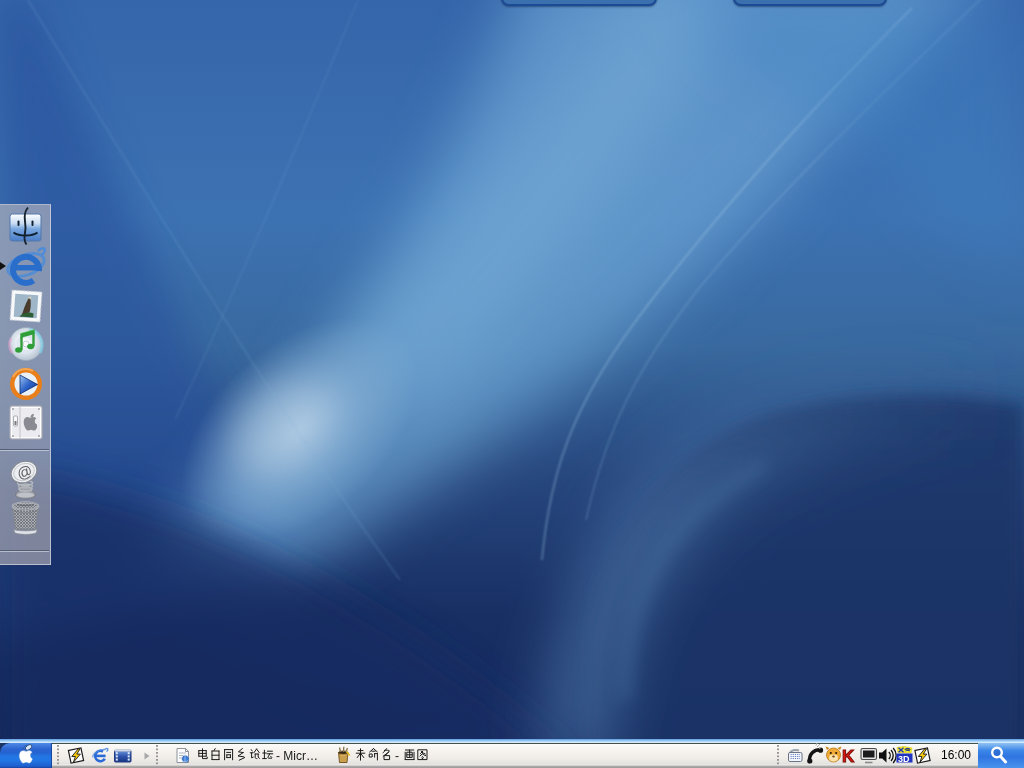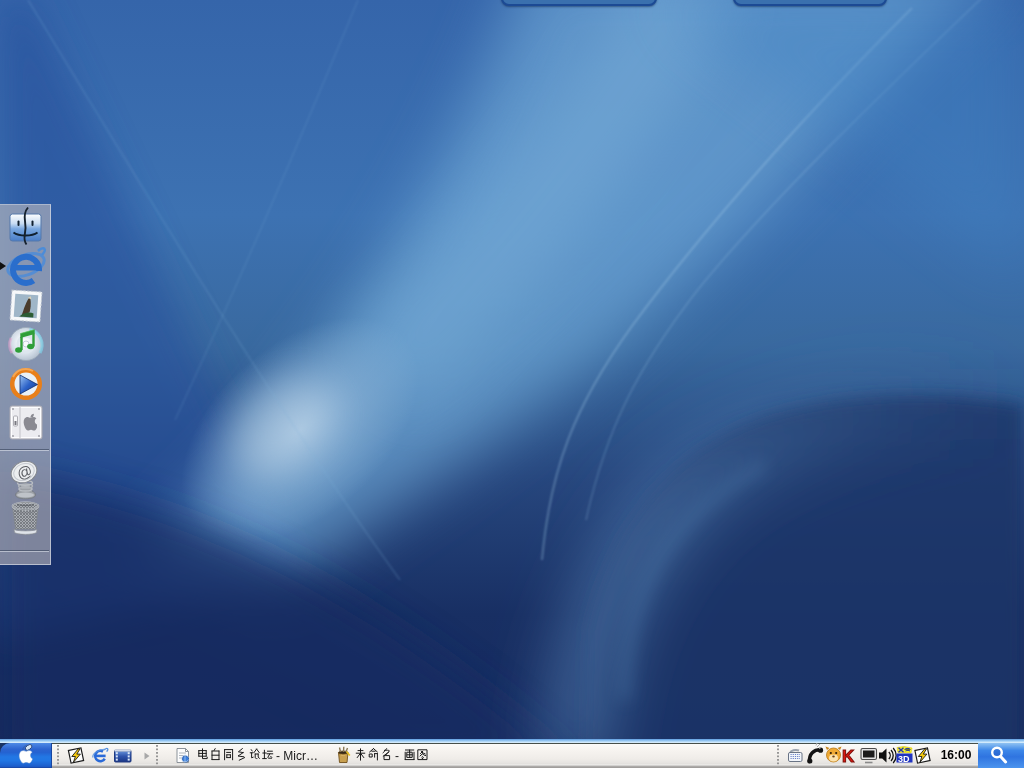--- a/index.html
+++ b/index.html
@@ -23,21 +23,21 @@
 background:linear-gradient(#fbfbf9 5px,#f6f3ef 12px,#efece8 20px,#e6e4e1 24px,#e1dfdc 25px,#f2f2f0 26px,#b2b0ae 27px,#9a9896 29px);}
 #tbhl{position:absolute;left:0;top:0;width:1024px;height:4px;
 background:linear-gradient(#5e9cdf 0%,#8cc0f0 35%,#b4daf8 65%,#e2f2fe 100%);}
 #tbdark{position:absolute;left:0;top:4px;width:1024px;height:1px;background:#46504b;}
 #startbtn{position:absolute;left:0;top:4px;width:51px;height:25px;
 background:linear-gradient(#4e8ae6 0%,#2c64d0 25%,#2463d2 38%,#2277e4 55%,#2176e4 70%,#1e64d2 88%,#1c58c4 96%,#183c90 100%);
 border-right:1px solid #1a47a0;border-radius:7px 0 0 0;}
 .qsep{position:absolute;top:6px;width:2px;height:21px;
 background-image:linear-gradient(#808080 1.5px,transparent 1.5px);background-size:1.5px 3.5px;background-repeat:repeat-y;opacity:.8;}
 #clock{position:absolute;left:938px;top:4px;width:36px;height:25px;color:#000;
-font-size:12px;line-height:25px;text-align:center;letter-spacing:0px;font-weight:bold;}
+font-size:12px;line-height:25px;text-align:center;letter-spacing:0px;}
 #searchbtn{position:absolute;left:978px;top:4px;width:46px;height:25px;
 background:linear-gradient(#8fc2f2 0%,#3c86e8 30%,#2f74e0 55%,#4b94ee 100%);}
 </style>
 </head>
 <body>
 <div id="desk">
 <svg id="wall" width="1024" height="768" viewBox="0 0 1024 768">
 <defs>
 <linearGradient id="base" x1="0" y1="0" x2="0" y2="1">
  <stop offset="0" stop-color="#3565aa"></stop>

